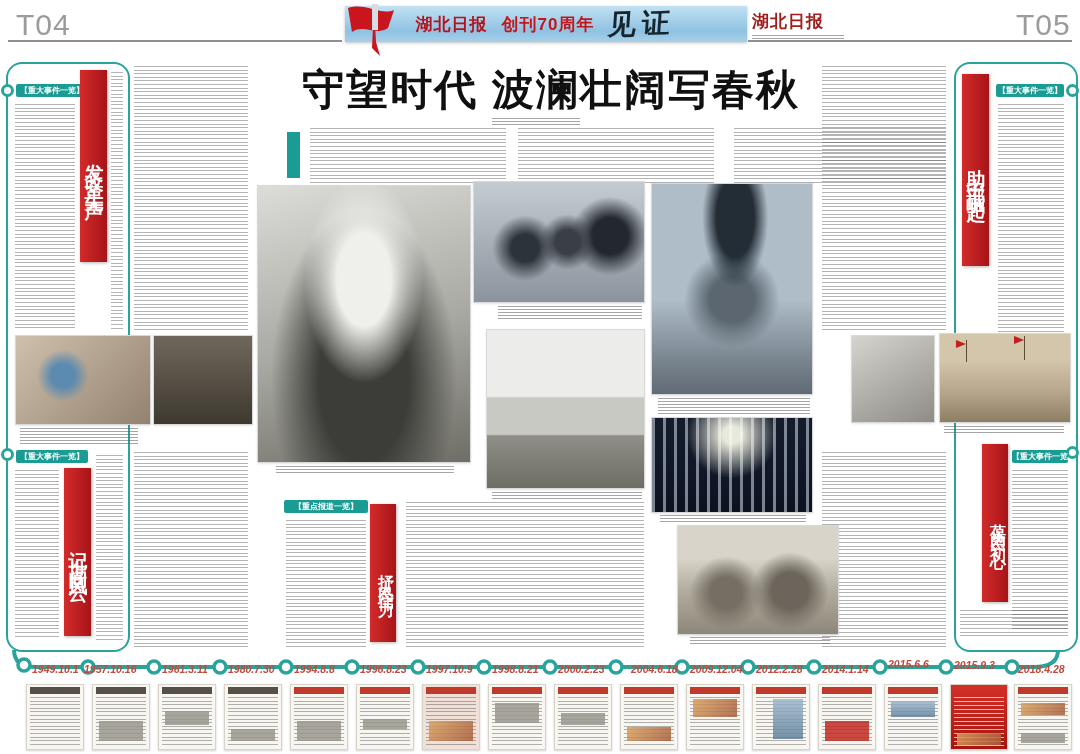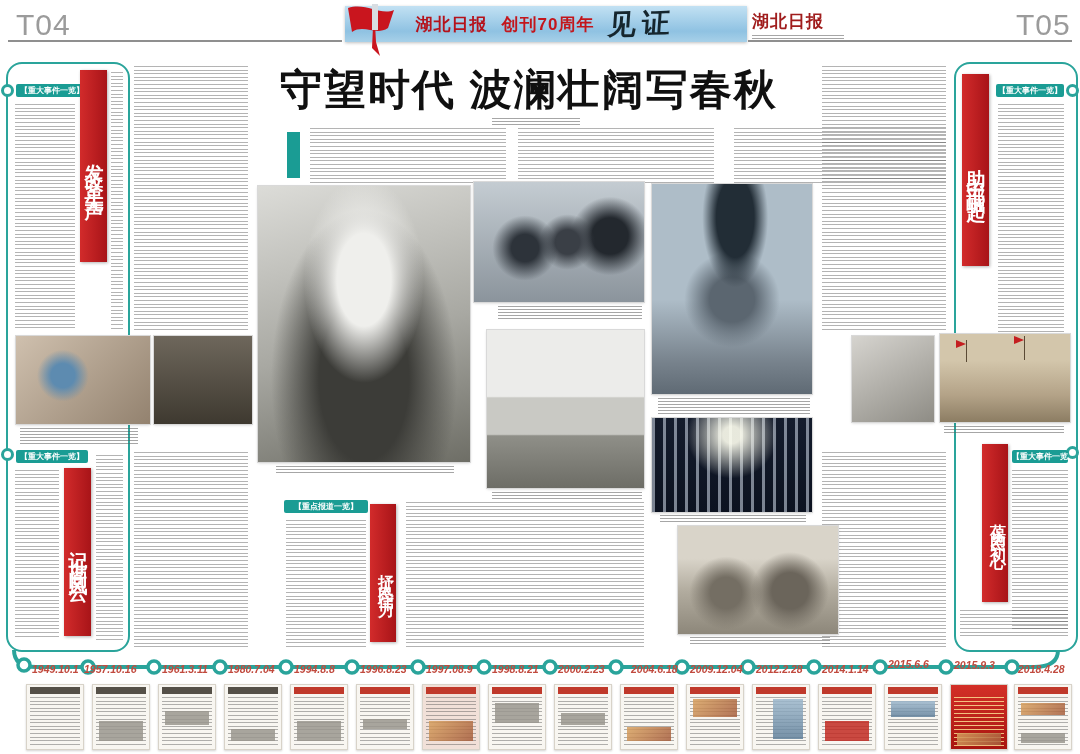--- a/index.html
+++ b/index.html
@@ -29,21 +29,21 @@
   .vhead{
     writing-mode:vertical-rl;text-orientation:upright;
     background:linear-gradient(to right,#d22b2b,#a81418);
     color:#fff;font-weight:bold;text-align:center;
     letter-spacing:9px;padding-top:10px;box-sizing:border-box;
     font-size:19px;box-shadow:1px 1px 3px rgba(0,0,0,.3);
   }
   .vhead.small{font-size:16px;letter-spacing:7px;}
   
   .headline{
-    font-size:42px;font-weight:900;color:#101010;text-align:left;
+    font-size:42px;font-weight:900;color:#101010;text-align:right;
     letter-spacing:2px;font-family:"Liberation Sans",sans-serif;
   }
   .lede-bar{background:#1a9c94;}
   
   .stripes{
     background-image:repeating-linear-gradient(to bottom,#4b4b4b 0,#4b4b4b 1px,transparent 1px,transparent 3.6px);
     opacity:.42;
   }
   .cap{
     background-image:repeating-linear-gradient(to bottom,#5d5d5d 0,#5d5d5d 1px,transparent 1px,transparent 3.1px);
@@ -215,24 +215,24 @@
     <circle cx="814" cy="17" r="6"></circle>
       <circle cx="880" cy="17" r="6"></circle>
       <circle cx="946" cy="17" r="6"></circle>
     <circle cx="1012" cy="17" r="6"></circle>
   </g>
 </svg>
 
 <div class="abs tl-date" style="left:32px;top:663px;">1949.10.1</div>
 <div class="abs tl-date" style="left:84px;top:663px;">1957.10.16</div>
 <div class="abs tl-date" style="left:162px;top:663px;">1961.3.11</div>
-<div class="abs tl-date" style="left:228px;top:663px;">1980.7.04</div>
+<div class="abs tl-date" style="left:228px;top:663px;">1980.7.30</div>
 <div class="abs tl-date" style="left:294px;top:663px;">1994.8.8</div>
 <div class="abs tl-date" style="left:360px;top:663px;">1996.8.23</div>
-<div class="abs tl-date" style="left:426px;top:663px;">1997.08.9</div>
+<div class="abs tl-date" style="left:426px;top:663px;">1997.10.9</div>
 <div class="abs tl-date" style="left:492px;top:663px;">1998.8.21</div>
 <div class="abs tl-date" style="left:558px;top:663px;">2000.2.23</div>
 <div class="abs tl-date" style="left:631px;top:663px;">2004.6.18</div>
 <div class="abs tl-date" style="left:690px;top:663px;">2009.12.04</div>
 <div class="abs tl-date" style="left:756px;top:663px;">2012.2.28</div>
 <div class="abs tl-date" style="left:822px;top:663px;">2014.1.14</div>
 <div class="abs tl-date" style="left:888px;top:658px;">2015.6.6</div>
 <div class="abs tl-date" style="left:954px;top:659px;">2015.9.3</div>
 <div class="abs tl-date" style="left:1018px;top:663px;">2018.4.28</div>
 

